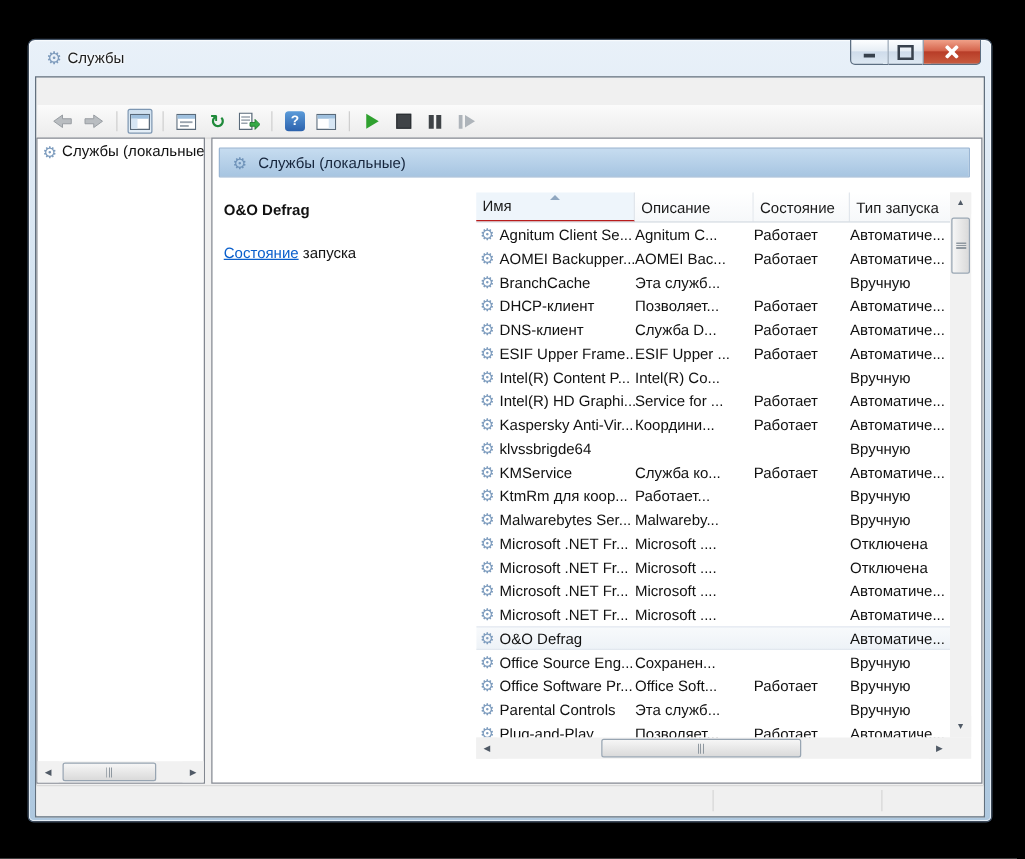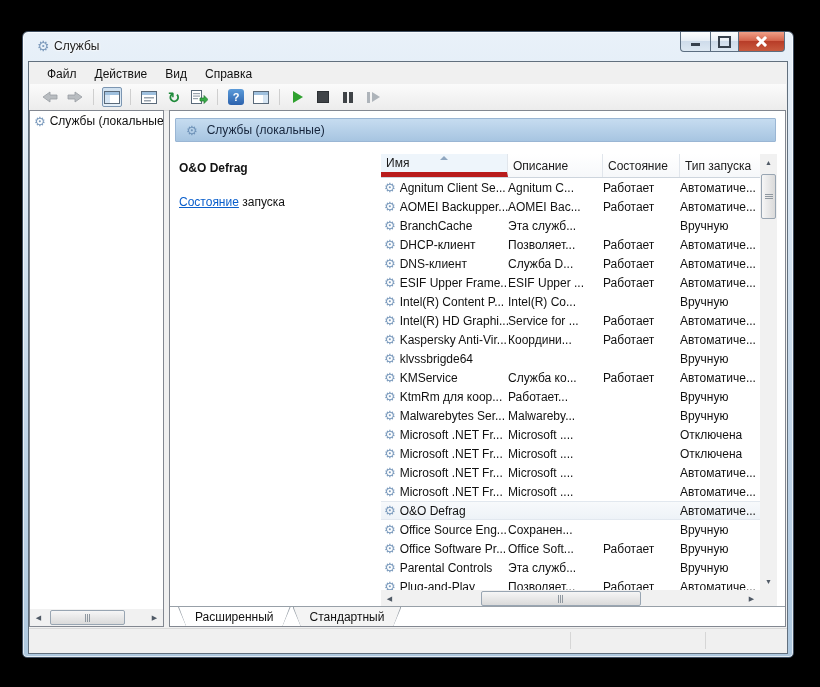--- a/index.html
+++ b/index.html
@@ -74,21 +74,21 @@
   
   .svc-title{position:absolute;left:9px;top:50px;font-weight:bold;}
   .svc-action{position:absolute;left:9px;top:84px;}
   .svc-action a{color:#0a5fcc;text-decoration:underline;}
 
   
   .lv-header{position:absolute;left:211px;top:43px;width:379px;height:24px;display:flex;
     border-bottom:1px solid #cdd5dd;box-sizing:border-box;}
   .hcell{border-right:1px solid #e1e6ec;background:linear-gradient(180deg,#ffffff,#f6f8fa);
     display:flex;align-items:center;padding-left:5px;box-sizing:border-box;position:relative;color:#1a1a1a;}
-  .hcell.sorted{background:#eef5fb;border-bottom:5px solid #b91c1c;}
+  .hcell.sorted{background:#eef5fb;border-bottom:1px solid #b91c1c;}
   .sort-up{position:absolute;left:50%;top:2px;margin-left:-4px;width:0;height:0;
     border-left:4px solid transparent;border-right:4px solid transparent;border-bottom:4px solid #90a7c0;}
   .w1{width:127px;} .w2{width:95px;} .w3{width:77px;} .w4{width:80px;border-right:none;}
 
   .lv-rows{position:absolute;left:211px;top:67px;width:379px;height:412px;overflow:hidden;}
   .lv-row{display:flex;height:19px;align-items:center;}
   .lv-row.selected{background:linear-gradient(180deg,#f8fafc,#edf2f7);
     box-shadow:inset 0 1px 0 #e2e8ef,inset 0 -1px 0 #e2e8ef;}
   .c{overflow:hidden;white-space:nowrap;box-sizing:border-box;padding-right:3px;}
   .c1{width:127px;display:flex;align-items:center;gap:4px;padding-left:3px;}
@@ -137,26 +137,20 @@
           <span class="glyph-max"></span>
         </div>
       <div class="winbtn close">
           <span class="glyph-close"></span>
         </div>
     </div>
   </div>
 
   <div class="client">
 
-    <div class="menubar">
-      <span class="menu-item">Файл</span>
-      <span class="menu-item">Действие</span>
-      <span class="menu-item">Вид</span>
-      <span class="menu-item">Справка</span>
-    </div>
 
     <div class="toolbar">
       <span class="tbtn">
           <span class="arrow-gray">
             <svg width="16" height="14">
               <path d="M1 7 L8 2 V5 H15 V9 H8 V12 Z" fill="#b9bdc1" stroke="#989da2" stroke-width="0.8"></path>
             </svg>
           </span>
         </span>
       <span class="tbtn">
@@ -490,31 +484,19 @@
 
     <div class="sb-track-h" style="left:211px;top:479px;width:379px;">
       <span class="sb-btn" style="left:0;top:0;">◀</span>
       <span class="sb-btn" style="right:0;top:0;">▶</span>
       <span class="sb-thumb-h" style="left:100px;width:160px;">
           <span class="grip-v"></span>
         </span>
     </div>
     <div class="sb-corner"></div>
 
-    <div class="tabstrip">
-      <div class="tab">
-          <div class="tab-inner">
-            <span>Расширенный</span>
-          </div>
-        </div>
-      <div class="tab inactive">
-          <div class="tab-inner">
-            <span>Стандартный</span>
-          </div>
-        </div>
-    </div>
   </div>
 
   <div class="statusbar">
     <span class="status-div" style="left:541px;"></span>
     <span class="status-div" style="left:676px;"></span>
   </div>
 </div>
 
 </body></html>

